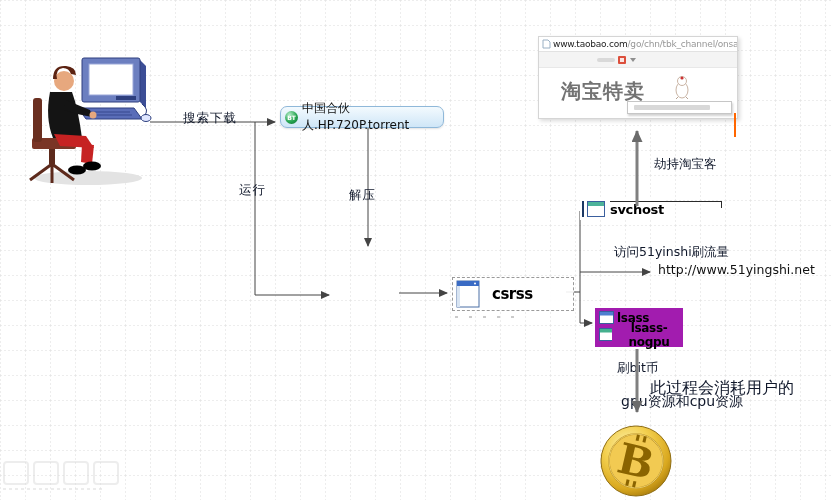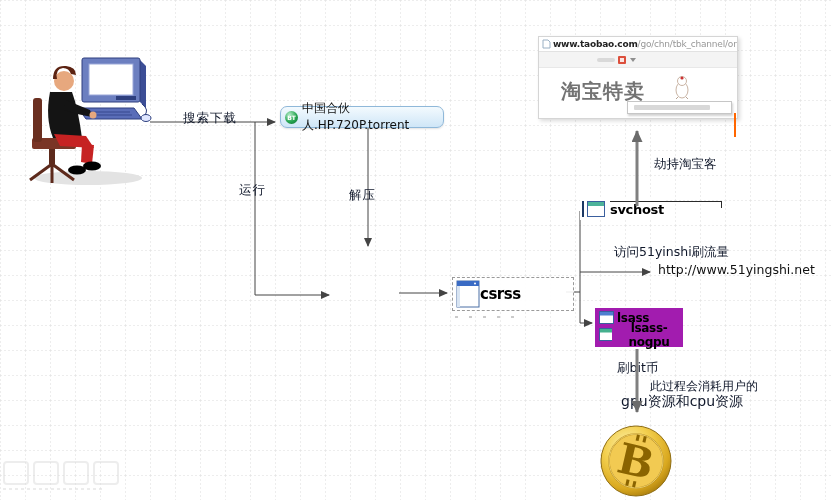--- a/index.html
+++ b/index.html
@@ -21,39 +21,39 @@
     color:#fff;font-size:6px;font-weight:bold;display:flex;align-items:center;justify-content:center;}
   
   .exe{position:absolute;left:333px;top:251px;width:64px;height:77px;background:#1d70c0;z-index:4;
     display:flex;flex-direction:column;align-items:center;box-shadow:0 1px 2px rgba(0,0,0,.2);}
   .exe .txt{font-size:10px;line-height:11px;color:#fff;text-align:center;margin-top:1px;}
   .exe .txt .x3{font-size:9px;letter-spacing:2px;}
   .exe .dot{position:absolute;right:3px;top:3px;width:3px;height:3px;border-radius:50%;background:#cfe3f5;}
   
   .csrss{position:absolute;left:452px;top:277px;width:122px;height:34px;z-index:4;
     border:1px dashed #9a9a9a;background:rgba(255,255,255,.9);box-sizing:border-box;display:flex;align-items:center;}
-  .csrss .name{font-weight:bold;font-size:15px;letter-spacing:-.5px;color:#000;margin-left:0;}
+  .csrss .name{font-weight:bold;font-size:15px;letter-spacing:-.5px;color:#000;margin-left:12px;}
   .handles{position:absolute;left:455px;top:316px;width:70px;height:2px;z-index:4;
     background:repeating-linear-gradient(90deg,#9f9f9f 0 3px,transparent 3px 14px);opacity:.55;}
   
   .svchost{position:absolute;left:580px;top:198px;width:84px;height:22px;background:#fff;z-index:4;
     display:flex;align-items:center;}
   .svchost .bar{width:2px;height:16px;background:#1c3864;margin:0 3px 0 2px;}
   .procname{font-weight:bold;font-size:13px;color:#000;letter-spacing:-.3px;margin-left:5px;}
   .lsass{position:absolute;left:595px;top:308px;width:88px;height:39px;background:#a21caf;z-index:4;text-align:center;}
   .lsass .row{display:flex;align-items:center;height:15px;margin-top:2px;}
   .lsass .procname{font-size:12px;margin-left:3px;}
   .topline{position:absolute;left:610px;top:201px;width:112px;height:1px;background:#2a2a2a;z-index:5;}
   .toptick{position:absolute;left:721px;top:201px;width:1px;height:7px;background:#2a2a2a;z-index:5;}
   
   .browser{position:absolute;left:538px;top:36px;width:200px;height:83px;z-index:4;background:#fff;
     border:1px solid #d5d5d5;box-shadow:2px 2px 4px rgba(0,0,0,.15);box-sizing:border-box;}
   .urlbar{height:14px;border-bottom:1px solid #e2e2e2;display:flex;align-items:center;padding:0 3px;overflow:hidden;}
   .urlbar .utext{font-size:9px;white-space:nowrap;letter-spacing:-.2px;}
-  .urlbar .host{color:#222;font-weight:bold;text-align:center;}
+  .urlbar .host{color:#222;font-weight:normal;text-align:center;}
   .urlbar .path{color:#979797;}
   .toolbar{height:15px;background:#f4f4f4;border-bottom:1px solid #e8e8e8;display:flex;align-items:center;}
   .tb-blur{width:18px;height:4px;background:#d9d9d9;border-radius:2px;margin-left:58px;}
   .tb-red{width:8px;height:8px;background:#dc4f3c;border-radius:1px;margin-left:3px;position:relative;}
   .tb-red::after{content:"";position:absolute;left:2px;top:2px;width:4px;height:4px;background:#fff;opacity:.85;}
   .tb-caret{width:0;height:0;border-left:3px solid transparent;border-right:3px solid transparent;
     border-top:4px solid #8f8f8f;margin-left:4px;}
   .bcontent{position:relative;height:52px;}
   .tb-logo{position:absolute;left:22px;top:10px;font-size:20px;font-weight:bold;color:#737373;letter-spacing:1px;}
   .searchbox{position:absolute;left:88px;top:33px;width:105px;height:13px;background:#fff;
@@ -126,21 +126,21 @@
     <ellipse cx="57" cy="122" rx="9" ry="4.5" fill="#000"></ellipse>
   </svg>
 
   <div class="lbl cn" style="left:183px;top:110px">搜索下载</div>
   <div class="lbl cn" style="left:239px;top:182px">运行</div>
   <div class="lbl cn" style="left:349px;top:187px">解压</div>
   <div class="lbl" style="left:654px;top:156px">劫持淘宝客</div>
   <div class="lbl" style="left:614px;top:244px">访问51yinshi刷流量</div>
   <div class="lbl" style="left:658px;top:262px;color:#111">http://www.51yingshi.net</div>
   <div class="lbl" style="left:617px;top:360px">刷bit币</div>
-  <div class="lbl" style="left:650px;top:378px;font-size:12px">此过程会消耗用户的</div>
+  <div class="lbl" style="left:650px;top:378px;font-size:16px">此过程会消耗用户的</div>
   <div class="lbl" style="left:621px;top:393px;font-size:14px">gpu资源和cpu资源</div>
 
   <div class="torrent">
     <span class="bt-ic">BT</span>
     <span>中国合伙人.HP.720P.torrent</span>
   </div>
 
 
   <div class="csrss">
     <svg width="24" height="28" style="margin-left:3px">

